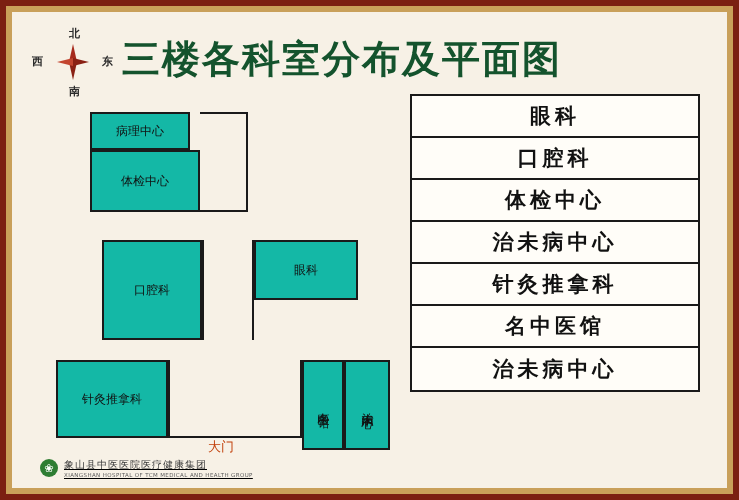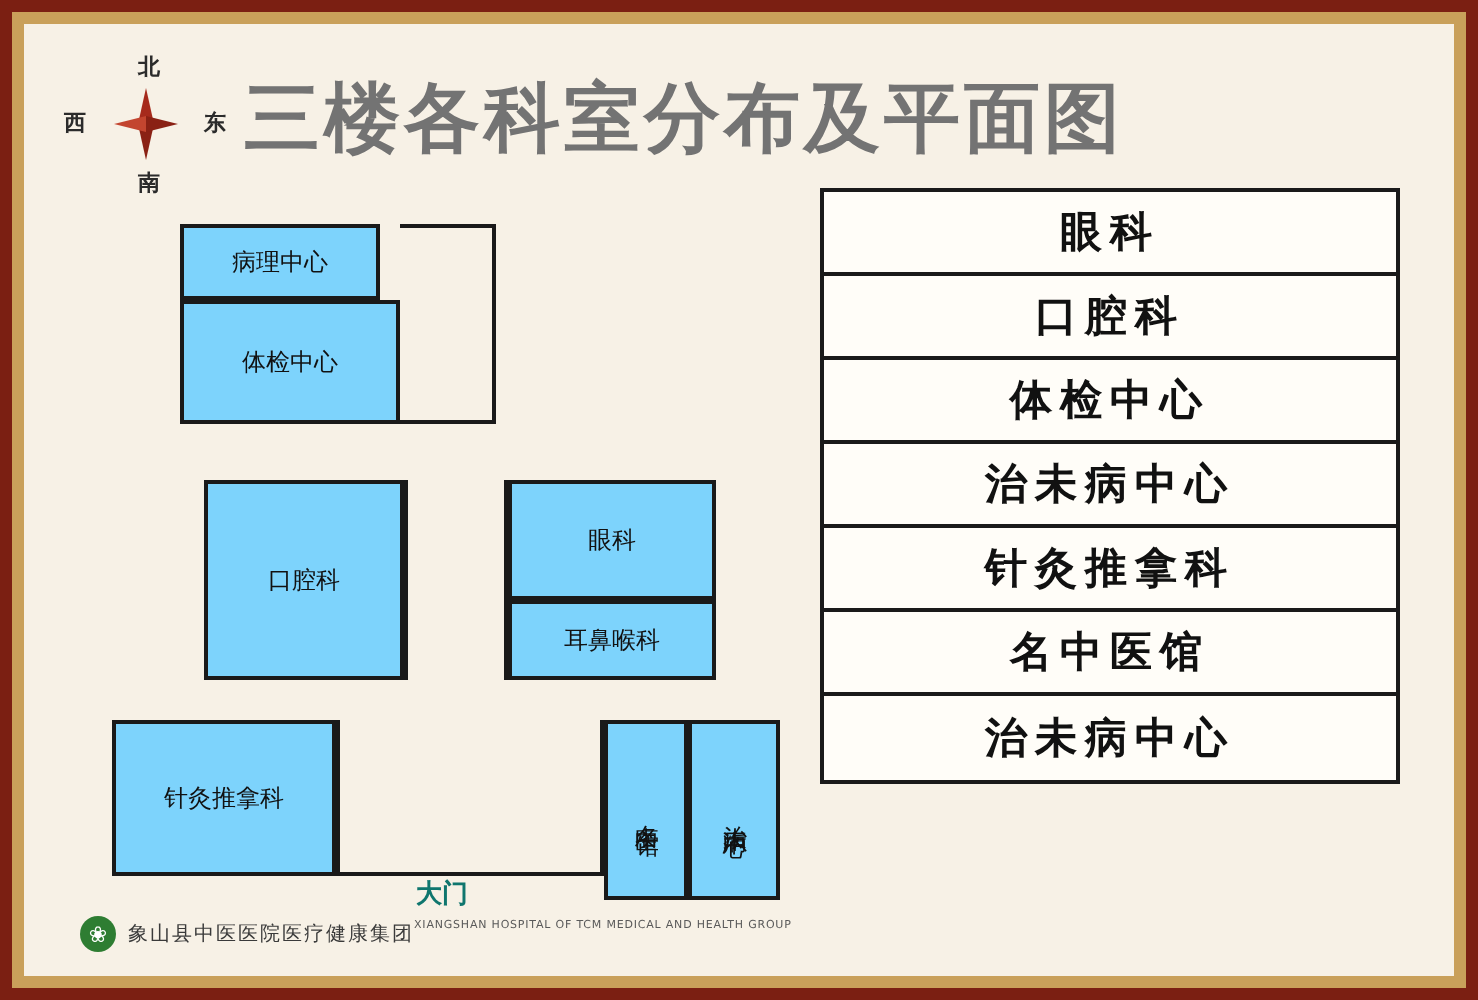--- a/index.html
+++ b/index.html
@@ -44,21 +44,21 @@
   }
 
   
   .title {
     position: absolute;
     left: 110px;
     top: 22px;
     width: 560px;
     font-size: 38px;
     font-weight: bold;
-    color: #737373;
+    color: #14532d;
     letter-spacing: 2px;
     white-space: nowrap;
     font-family: "DejaVu Sans", "Liberation Sans", sans-serif;
   }
 
   
   .compass {
     position: absolute;
     left: 18px;
     top: 14px;
@@ -113,21 +113,21 @@
     border-top: 4px solid transparent;
     border-bottom: 4px solid transparent;
     border-left: 16px solid #8a2114;
   }
 
   
   .room {
     position: absolute;
     box-sizing: border-box;
     border: 2px solid #1a1a1a;
-    background: #7dd3fc;
+    background: #14b8a6;
     display: flex;
     align-items: center;
     justify-content: center;
     text-align: center;
     font-size: 12px;
     color: #111;
     line-height: 1.25;
     font-family: "DejaVu Sans", "Liberation Sans", sans-serif;
   }
   .room.vertical {
@@ -137,22 +137,22 @@
   }
   .corridor {
     position: absolute;
     box-sizing: border-box;
     border: 2px solid #1a1a1a;
     background: transparent;
   }
   .gate-label {
     position: absolute;
     font-size: 13px;
-    color: #0f766e;
-    font-weight: bold;
+    color: #c2410c;
+    font-weight: normal;
   }
 
   
   .legend {
     position: absolute;
     left: 398px;
     top: 82px;
     width: 290px;
     box-sizing: border-box;
     border: 2px solid #1a1a1a;
@@ -189,22 +189,23 @@
     background: #2e7d32;
     display: flex;
     align-items: center;
     justify-content: center;
     color: #fff;
     font-size: 11px;
     line-height: 1;
   }
   .footer-text {
     display: flex;
-    flex-direction: row;
-    justify-content: center;
+    flex-direction: column;
+    justify-content: center;
+    text-decoration: underline;
   }
   .footer-cn {
     font-size: 10px;
     color: #3a3a3a;
     letter-spacing: 1px;
   }
   .footer-en {
     font-size: 5.5px;
     color: #5a5a5a;
     letter-spacing: 0.4px;
@@ -238,21 +239,20 @@
     <div class="room" style="left:78px; top:100px; width:100px; height:38px;">病理中心</div>
 
     <div class="room" style="left:78px; top:138px; width:110px; height:62px;">体检中心</div>
 
     <div class="corridor" style="left:188px; top:100px; width:48px; height:100px; border-left:none;"></div>
 
     <div class="room" style="left:90px; top:228px; width:100px; height:100px;">口腔科</div>
 
     <div class="room" style="left:242px; top:228px; width:104px; height:60px;">眼科</div>
 
-    <div class="room" style="left:242px; top:288px; width:104px; height:40px;">耳鼻喉科</div>
 
     <div class="corridor" style="left:190px; top:228px; width:52px; height:100px; border-top:none; border-bottom:none;"></div>
 
     <div class="room" style="left:44px; top:348px; width:112px; height:78px;">针灸推拿科</div>
 
     <div class="corridor" style="left:156px; top:348px; width:134px; height:78px; border-top:none;"></div>
 
     <div class="room vertical" style="left:290px; top:348px; width:42px; height:90px;">名中医馆</div>
 
     <div class="room vertical" style="left:332px; top:348px; width:46px; height:90px;">治未病中心</div>

